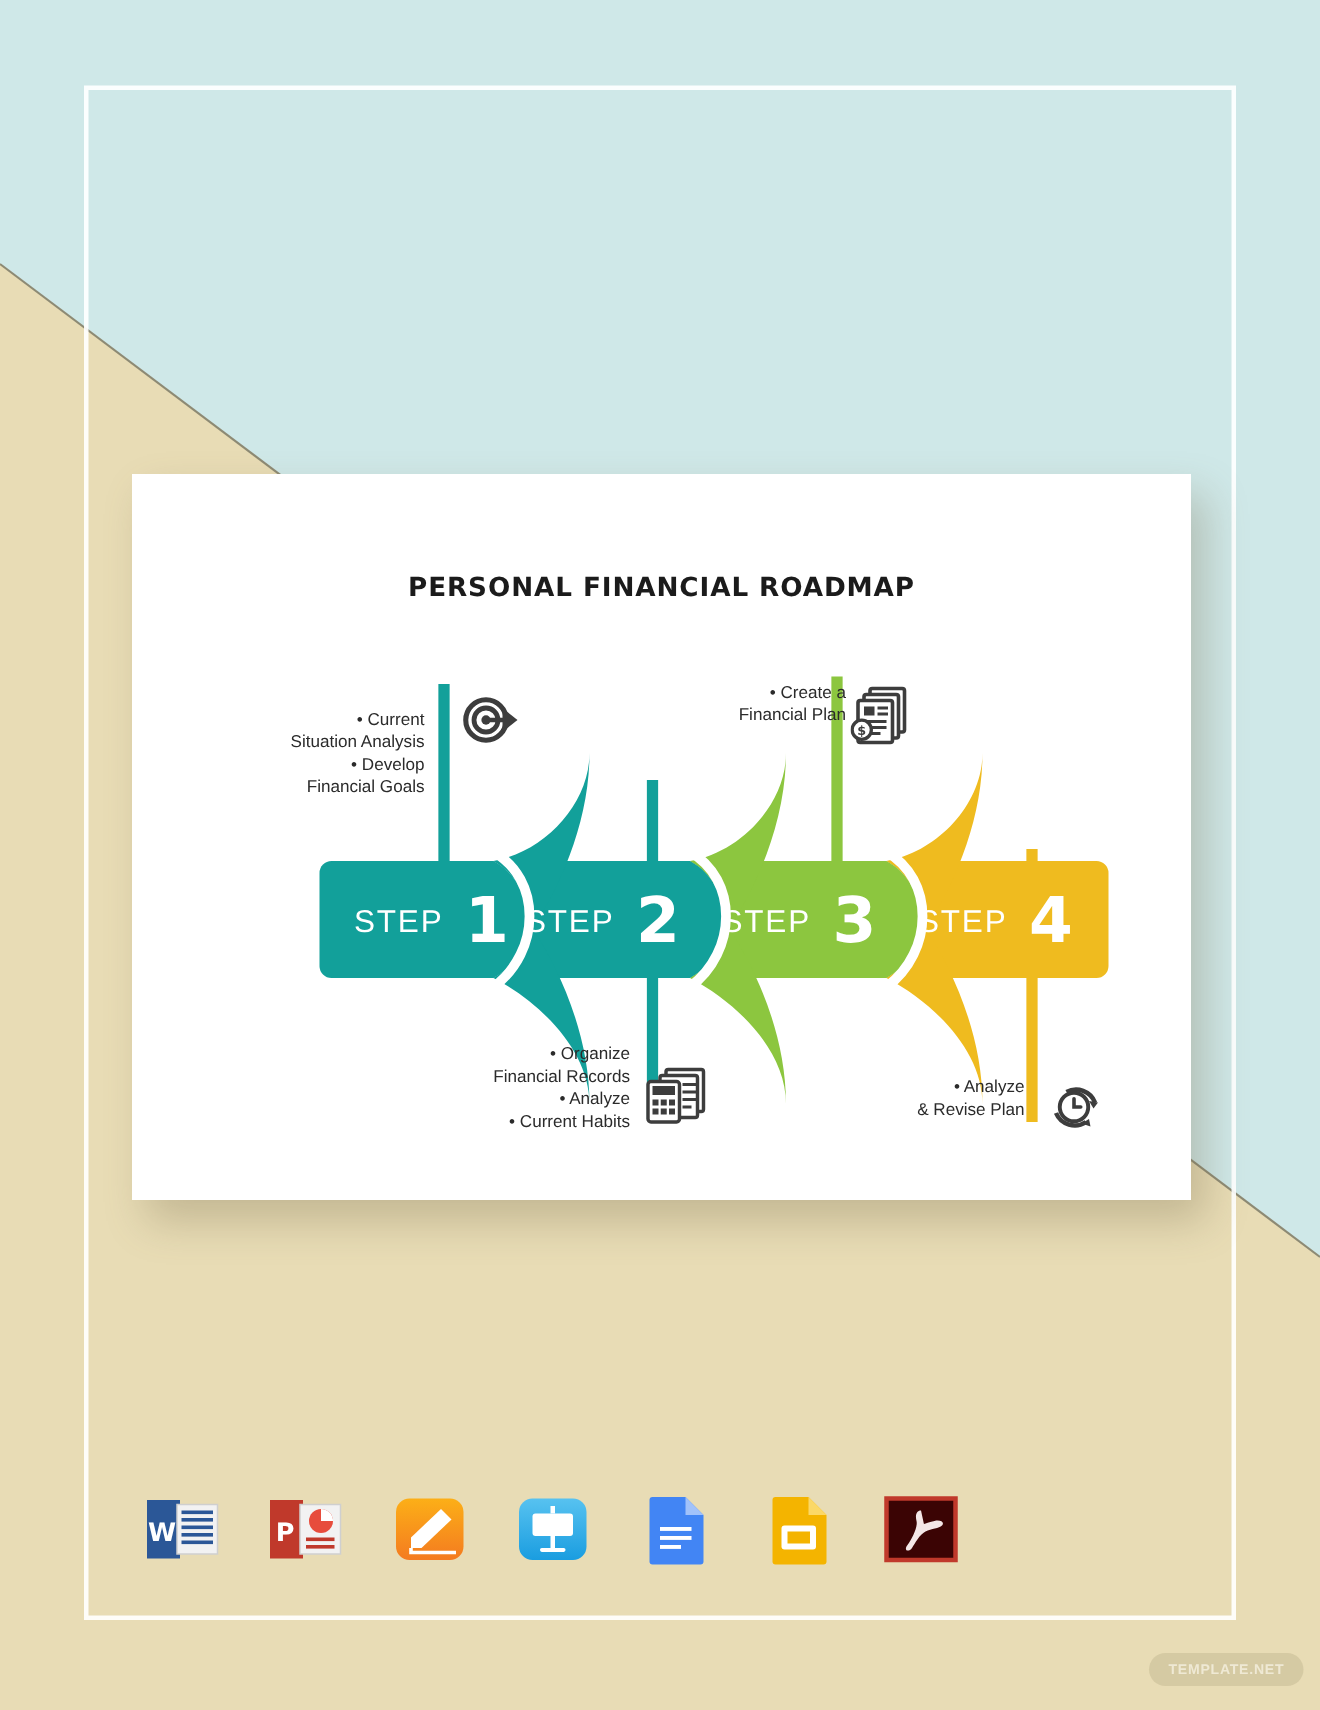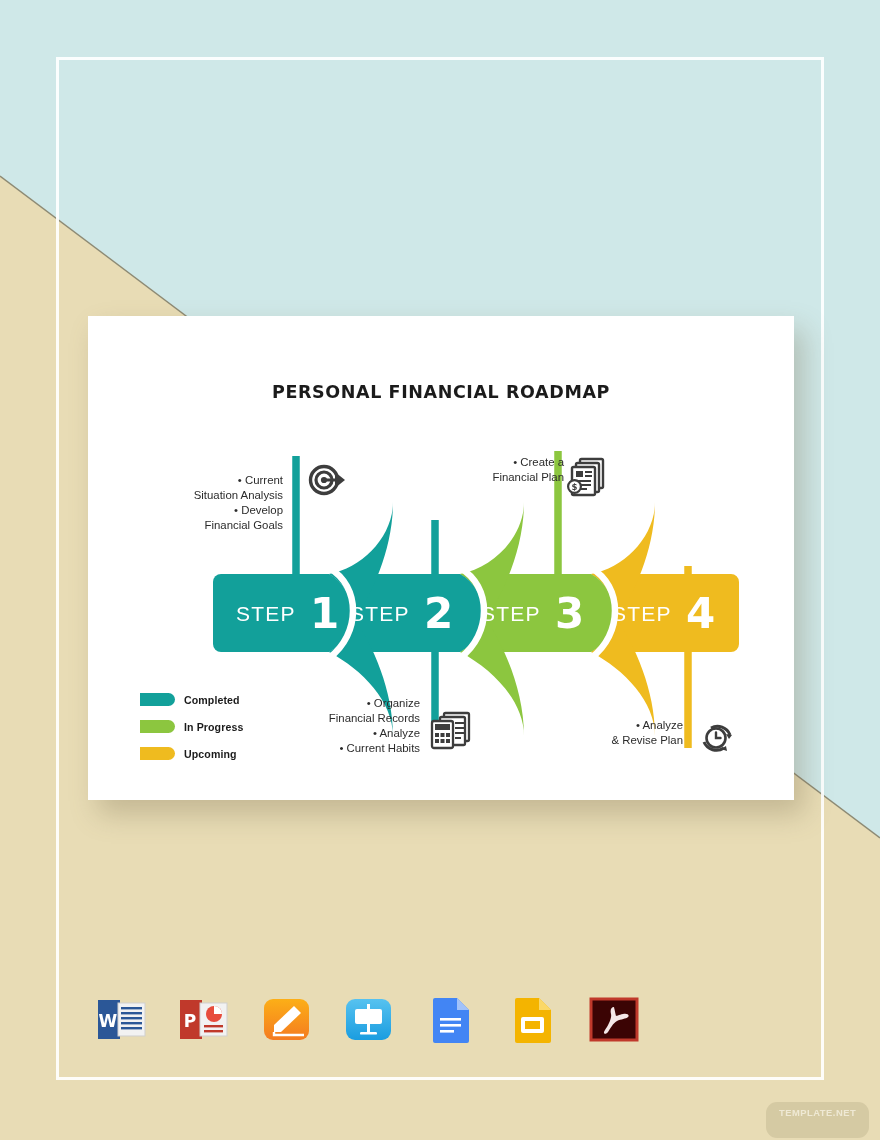--- a/index.html
+++ b/index.html
@@ -65,21 +65,21 @@
   }
   .leg-lbl{font-size:10.6px;font-weight:bold;color:#1b1b1b;letter-spacing:.1px;}
 
   
   #apps{position:absolute;left:94px;top:991px;display:flex;gap:25px;}
   .app{width:57px;height:57px;position:relative;}
 
   
   #wm{
     position:absolute;left:766px;top:1102px;
-    padding:5px 13px 20px;border-radius:11px;
+    padding:5px 13px 6px;border-radius:11px;
     background:rgba(202,190,152,.62);
     font-size:9.4px;font-weight:bold;letter-spacing:.5px;
     color:#efe9d4;
     text-align:center;
   }
 </style>
 </head>
 <body>
 
 <div id="bg">
@@ -219,34 +219,20 @@
 
   <svg class="ico" style="left:610px;top:404px;" width="40" height="36" viewBox="0 0 40 36">
     <circle cx="18" cy="18" r="9.5" fill="none" stroke="#3d3d3d" stroke-width="2.6"></circle>
     <path d="M18 12.5 V18 h4.5" fill="none" stroke="#3d3d3d" stroke-width="2.4" stroke-linecap="round"></path>
     <path d="M6 22 a13.5 13.5 0 0 0 20 6" fill="none" stroke="#3d3d3d" stroke-width="3"></path>
     <path d="M28 26 l1 5 l-6 -2 z" fill="#3d3d3d"></path>
     <path d="M32 15 a13.5 13.5 0 0 0 -19 -7" fill="none" stroke="#3d3d3d" stroke-width="3"></path>
     <path d="M31 19 l3 -4 l-6 -1 z" fill="#3d3d3d"></path>
   </svg>
 
-  <div class="legend">
-    <div class="leg-row">
-      <span class="leg-chip" style="background:#12a09a"></span>
-      <span class="leg-lbl">Completed</span>
-    </div>
-    <div class="leg-row">
-      <span class="leg-chip" style="background:#8cc63f"></span>
-      <span class="leg-lbl">In Progress</span>
-    </div>
-    <div class="leg-row">
-      <span class="leg-chip" style="background:#efbb1f"></span>
-      <span class="leg-lbl">Upcoming</span>
-    </div>
-  </div>
 
 </div>
 
 <div id="apps">
 
   <div class="app">
     <svg width="57" height="57" viewBox="0 0 57 57">
       <rect x="4" y="9" width="22" height="39" fill="#2b5797"></rect>
       <rect x="24" y="12" width="27" height="33" fill="#f2f2f2" stroke="#cfcfcf"></rect>
       <g fill="#2b5797">

